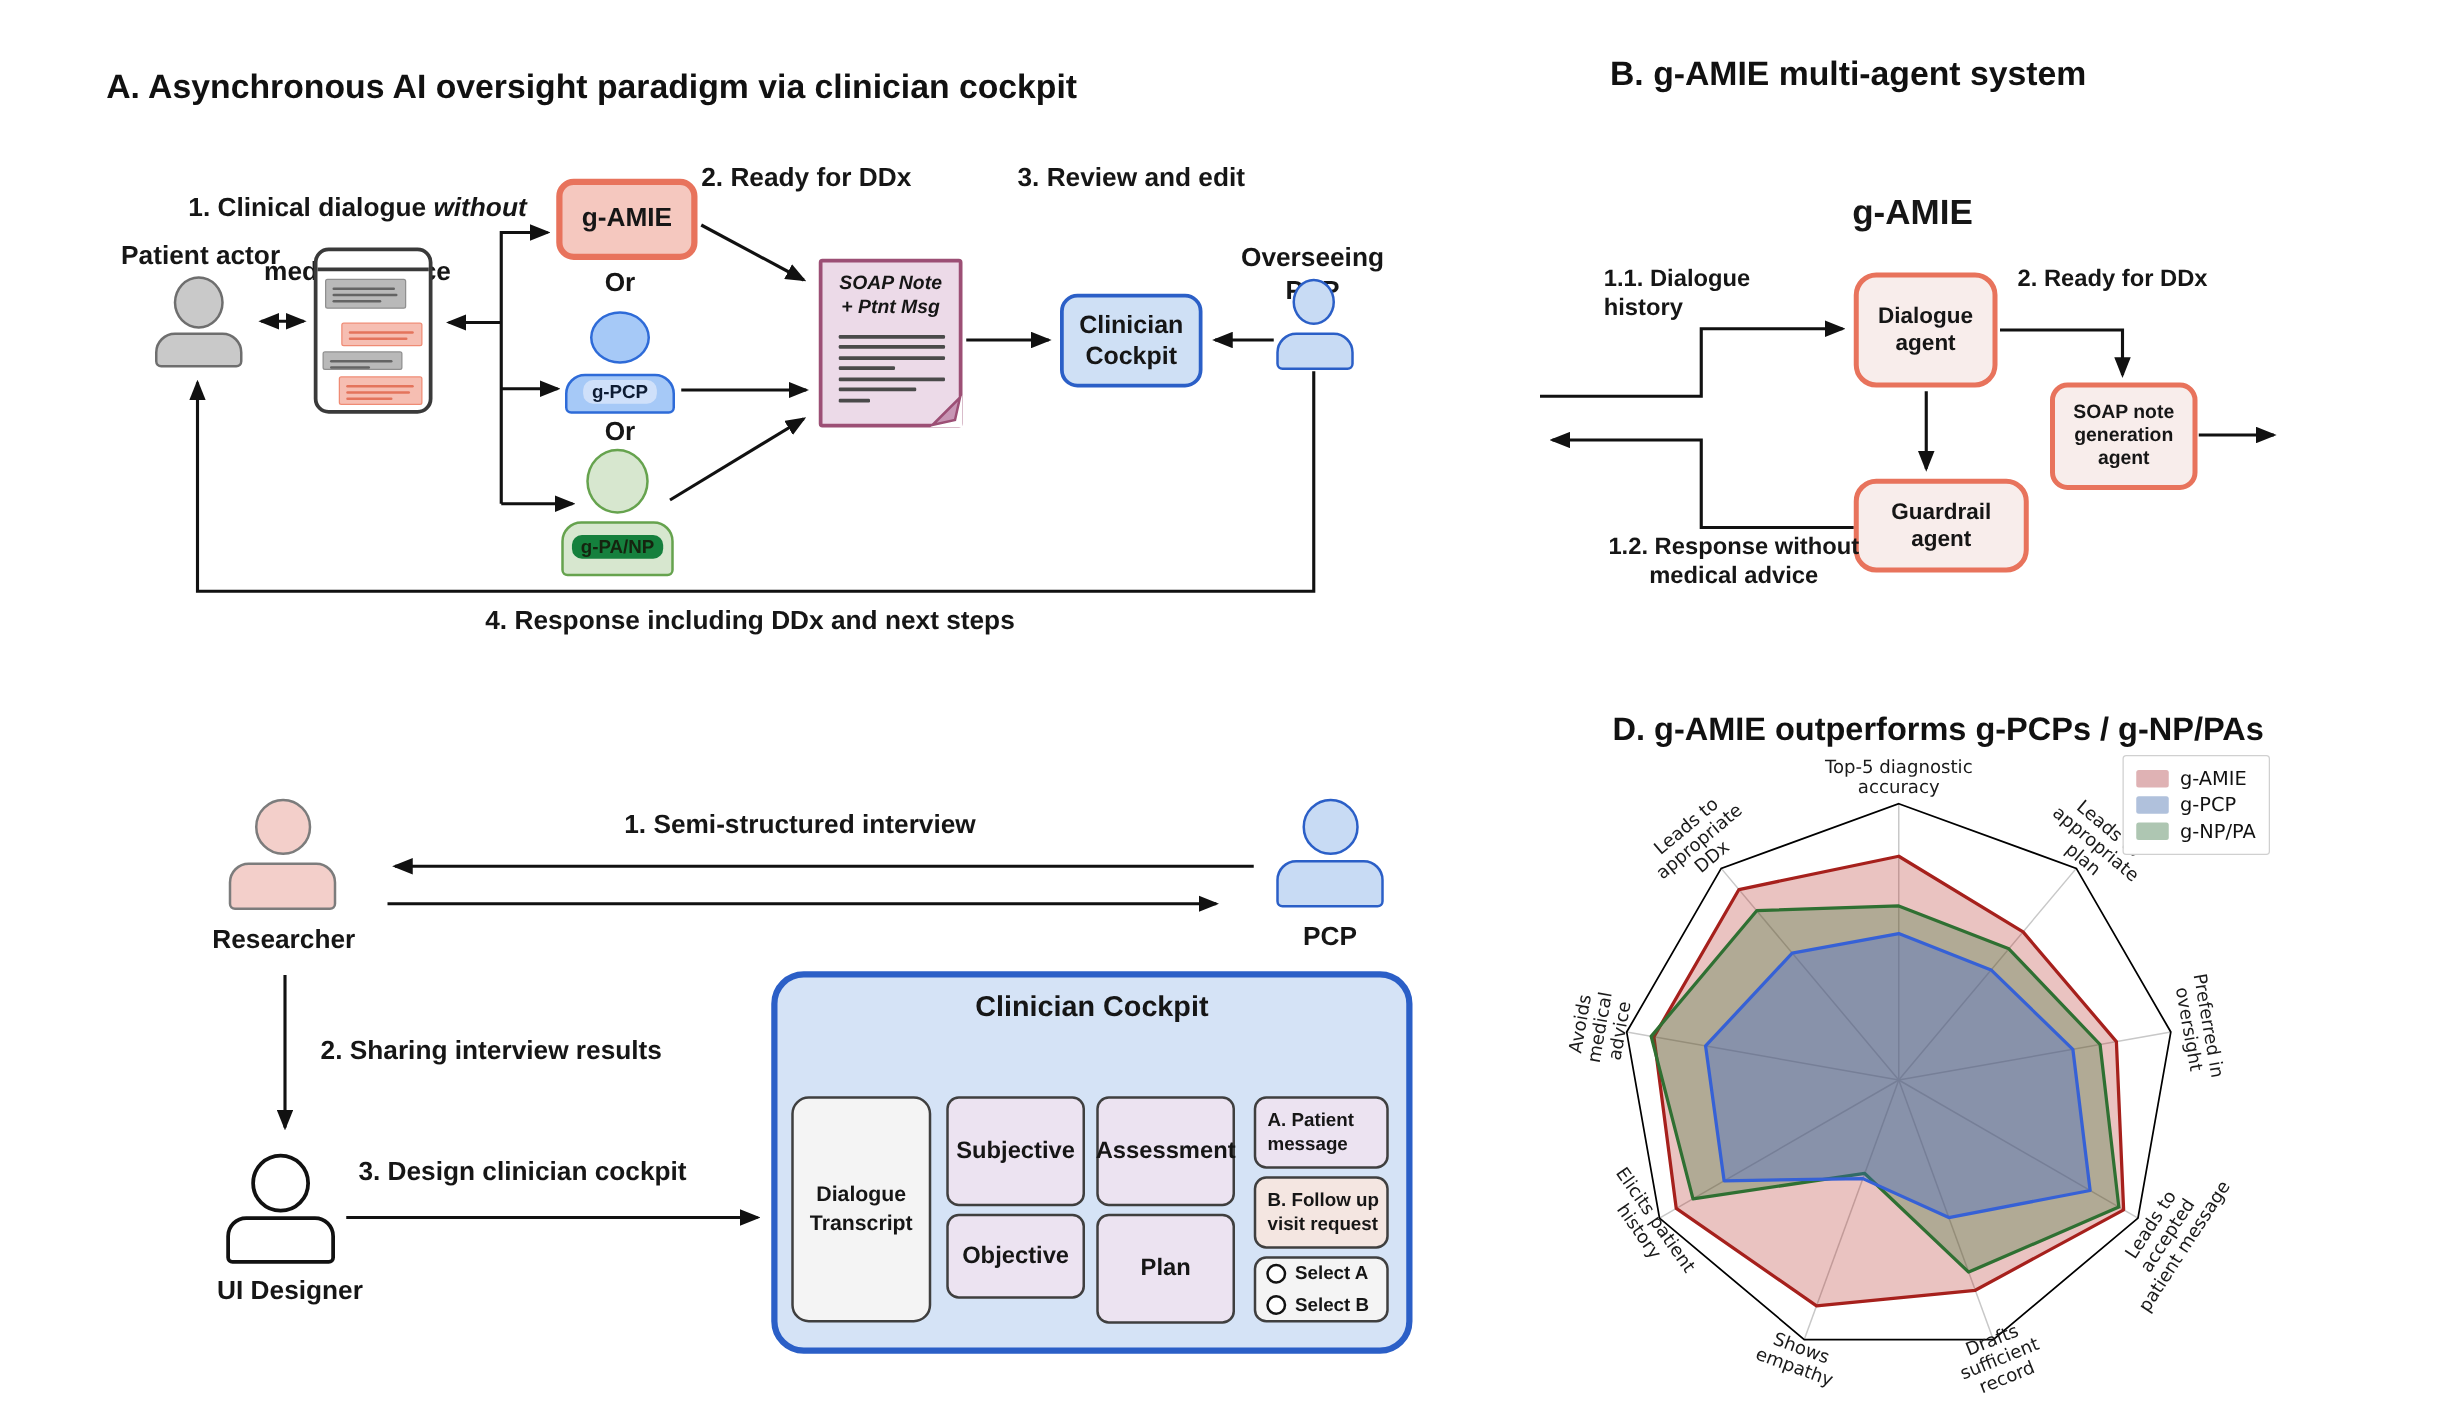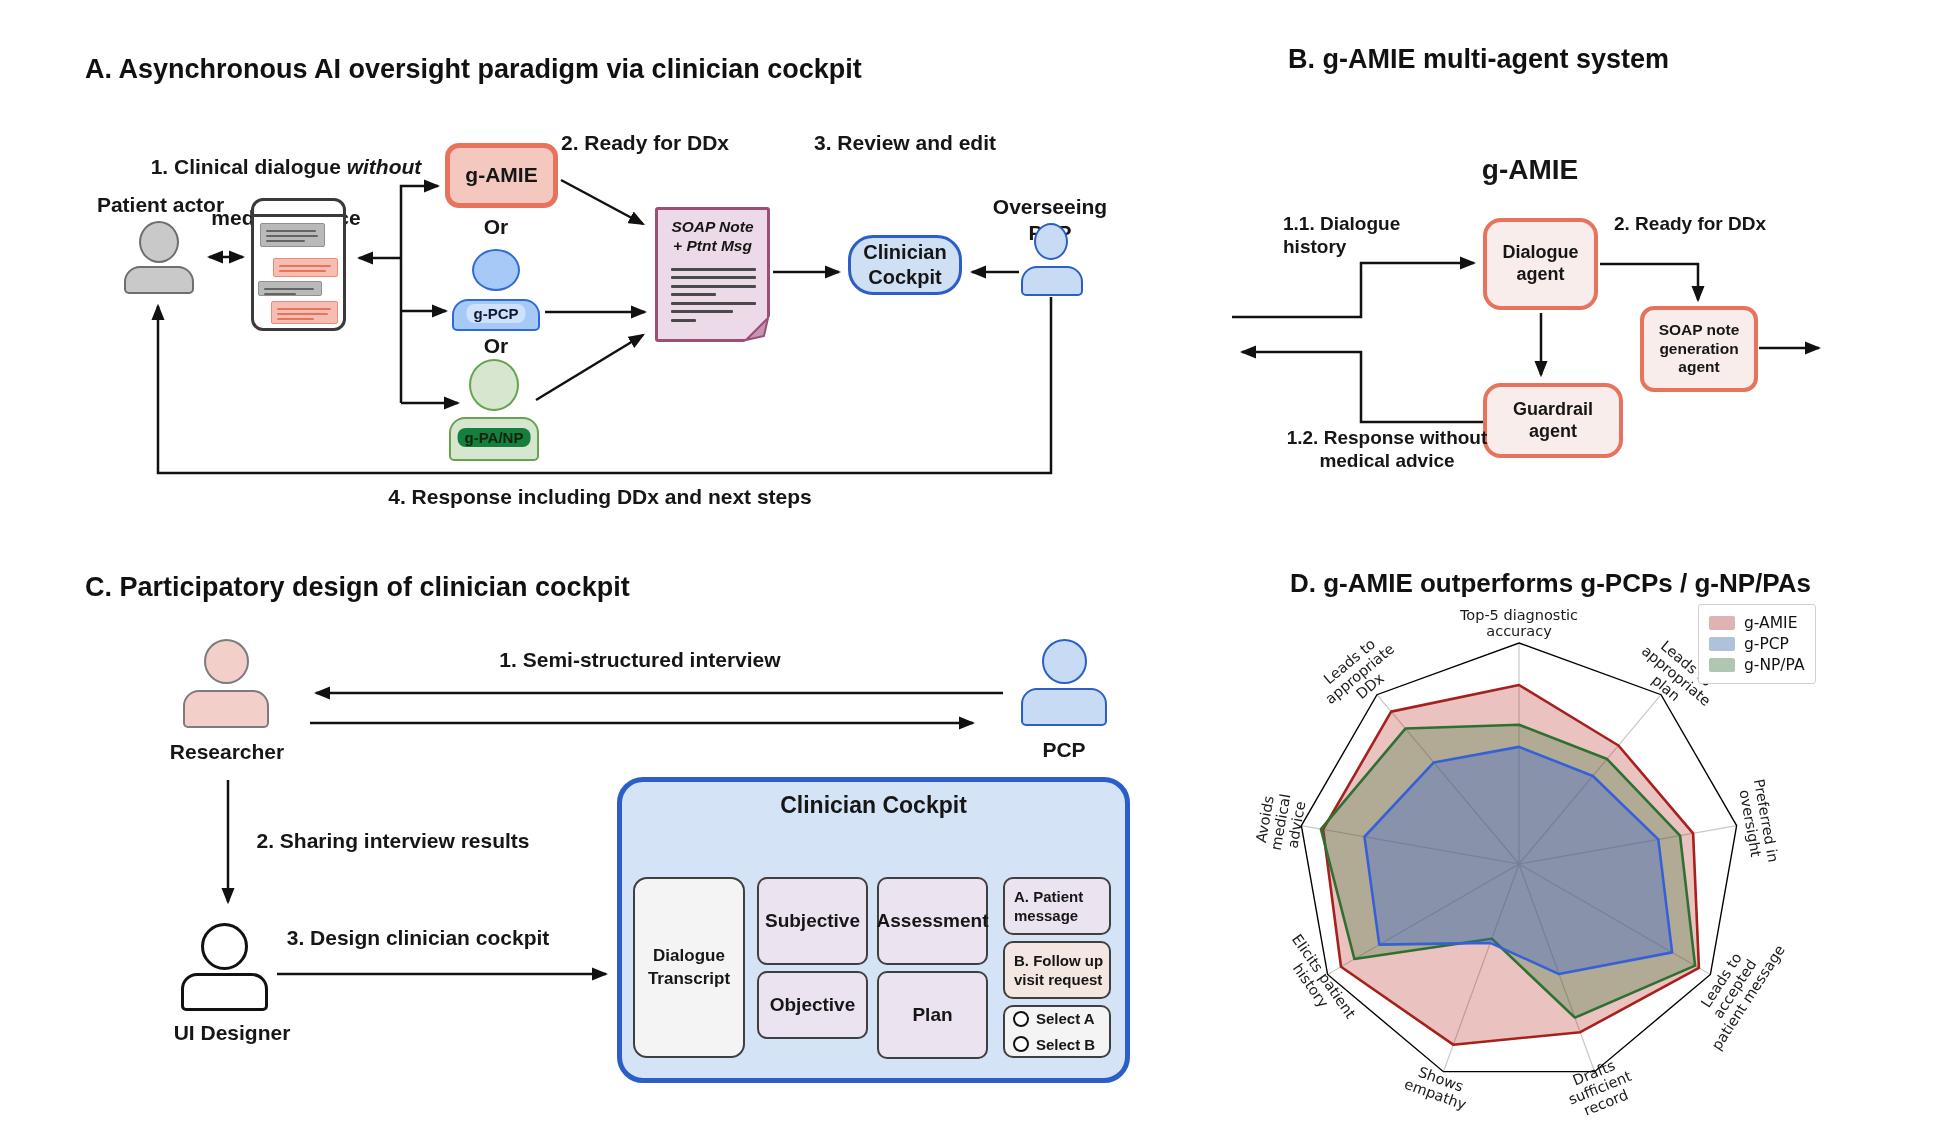--- a/index.html
+++ b/index.html
@@ -168,21 +168,21 @@
     </svg>
   </div>
 
   <div class="lbl fs21" style="left:980px;top:194px;width:140px;">Overseeing
 PCP</div>
   <div class="abs c-lblue">
     <div class="phead" style="left:1034px;top:223px;width:34px;height:37px;"></div>
     <div class="pbody" style="left:1021px;top:266px;width:62px;height:30px;"></div>
   </div>
 
-  <div class="cockpit-a" style="left:848px;top:235px;width:114px;height:60px;border-radius:25px;"><span>Clinician
+  <div class="cockpit-a" style="left:848px;top:235px;width:114px;height:75px;"><span>Clinician
 Cockpit</span></div>
 
   <div class="lbl fs21" style="left:250px;top:484px;width:700px;">4. Response including DDx and next steps</div>
 
   <div class="ptitle" style="left:1288px;top:44px;">B. g-AMIE multi-agent system</div>
   <div class="frame" style="left:1228px;top:119px;width:628px;height:407px;z-index:-1;"></div>
   <div class="b-container" style="left:1272px;top:143px;width:516px;height:350px;z-index:-1;"></div>
   <div class="lbl fs28" style="left:1272px;top:153px;width:516px;">g-AMIE</div>
 
   <div class="lbl fs19" style="left:1283px;top:212px;width:185px;text-align:left;">1.1. Dialogue history</div>
@@ -192,21 +192,20 @@
 agent</span></div>
   <div class="agent-box" style="left:1640px;top:306px;width:118px;height:86px;font-size:15.5px;border-radius:14px;"><span>SOAP note
 generation
 agent</span></div>
   <div class="agent-box" style="left:1483px;top:383px;width:140px;height:75px;font-size:18px;"><span>Guardrail
 agent</span></div>
 
   <div class="lbl fs19" style="left:1278px;top:426px;width:218px;">1.2. Response without
 medical advice</div>
 
-  <div class="ptitle" style="left:85px;top:572px;">C. Participatory design of clinician cockpit</div>
   <div class="frame" style="left:88px;top:616px;width:1095px;height:489px;z-index:-1;"></div>
 
   <div class="abs c-pink">
     <div class="phead" style="left:204px;top:639px;width:45px;height:45px;"></div>
     <div class="pbody" style="left:183px;top:690px;width:86px;height:38px;"></div>
   </div>
   <div class="lbl fs21" style="left:157px;top:739px;width:140px;">Researcher</div>
 
   <div class="lbl fs21" style="left:440px;top:647px;width:400px;">1. Semi-structured interview</div>
 

